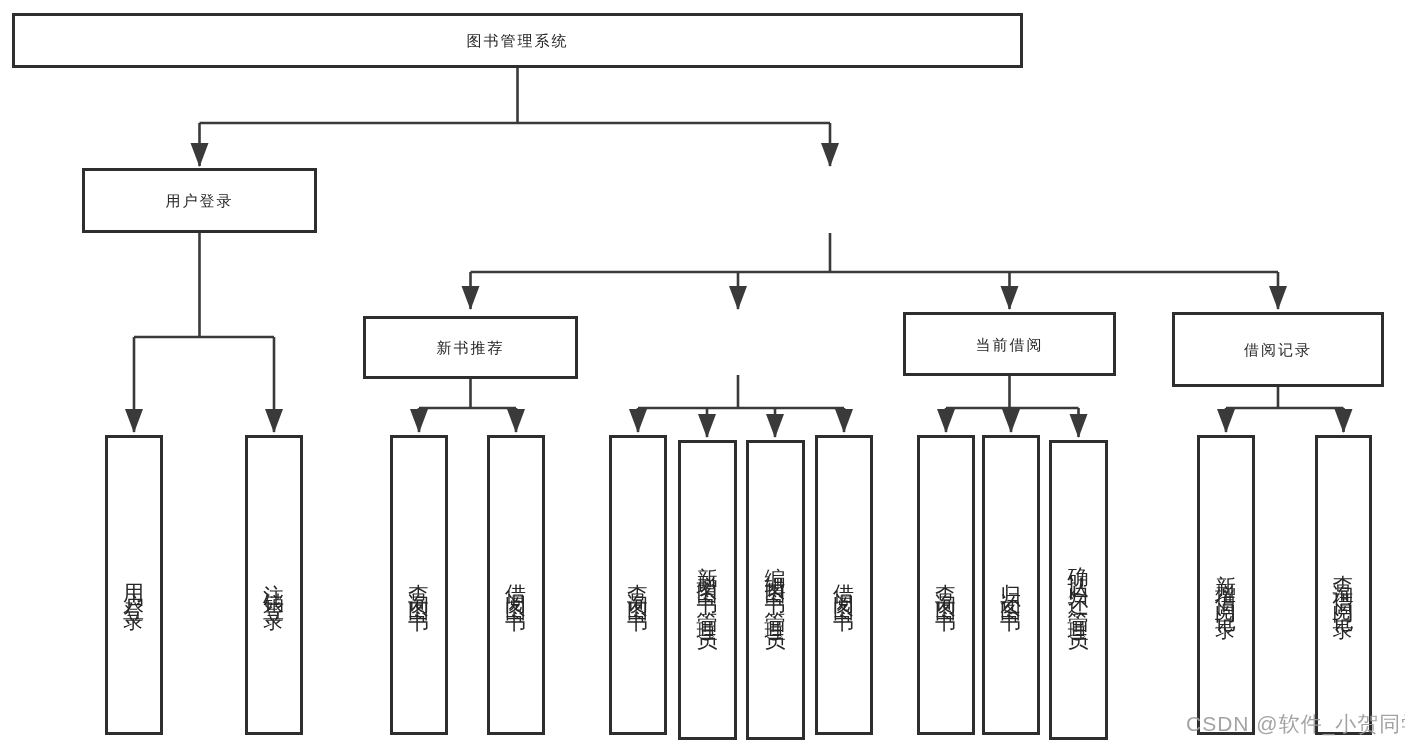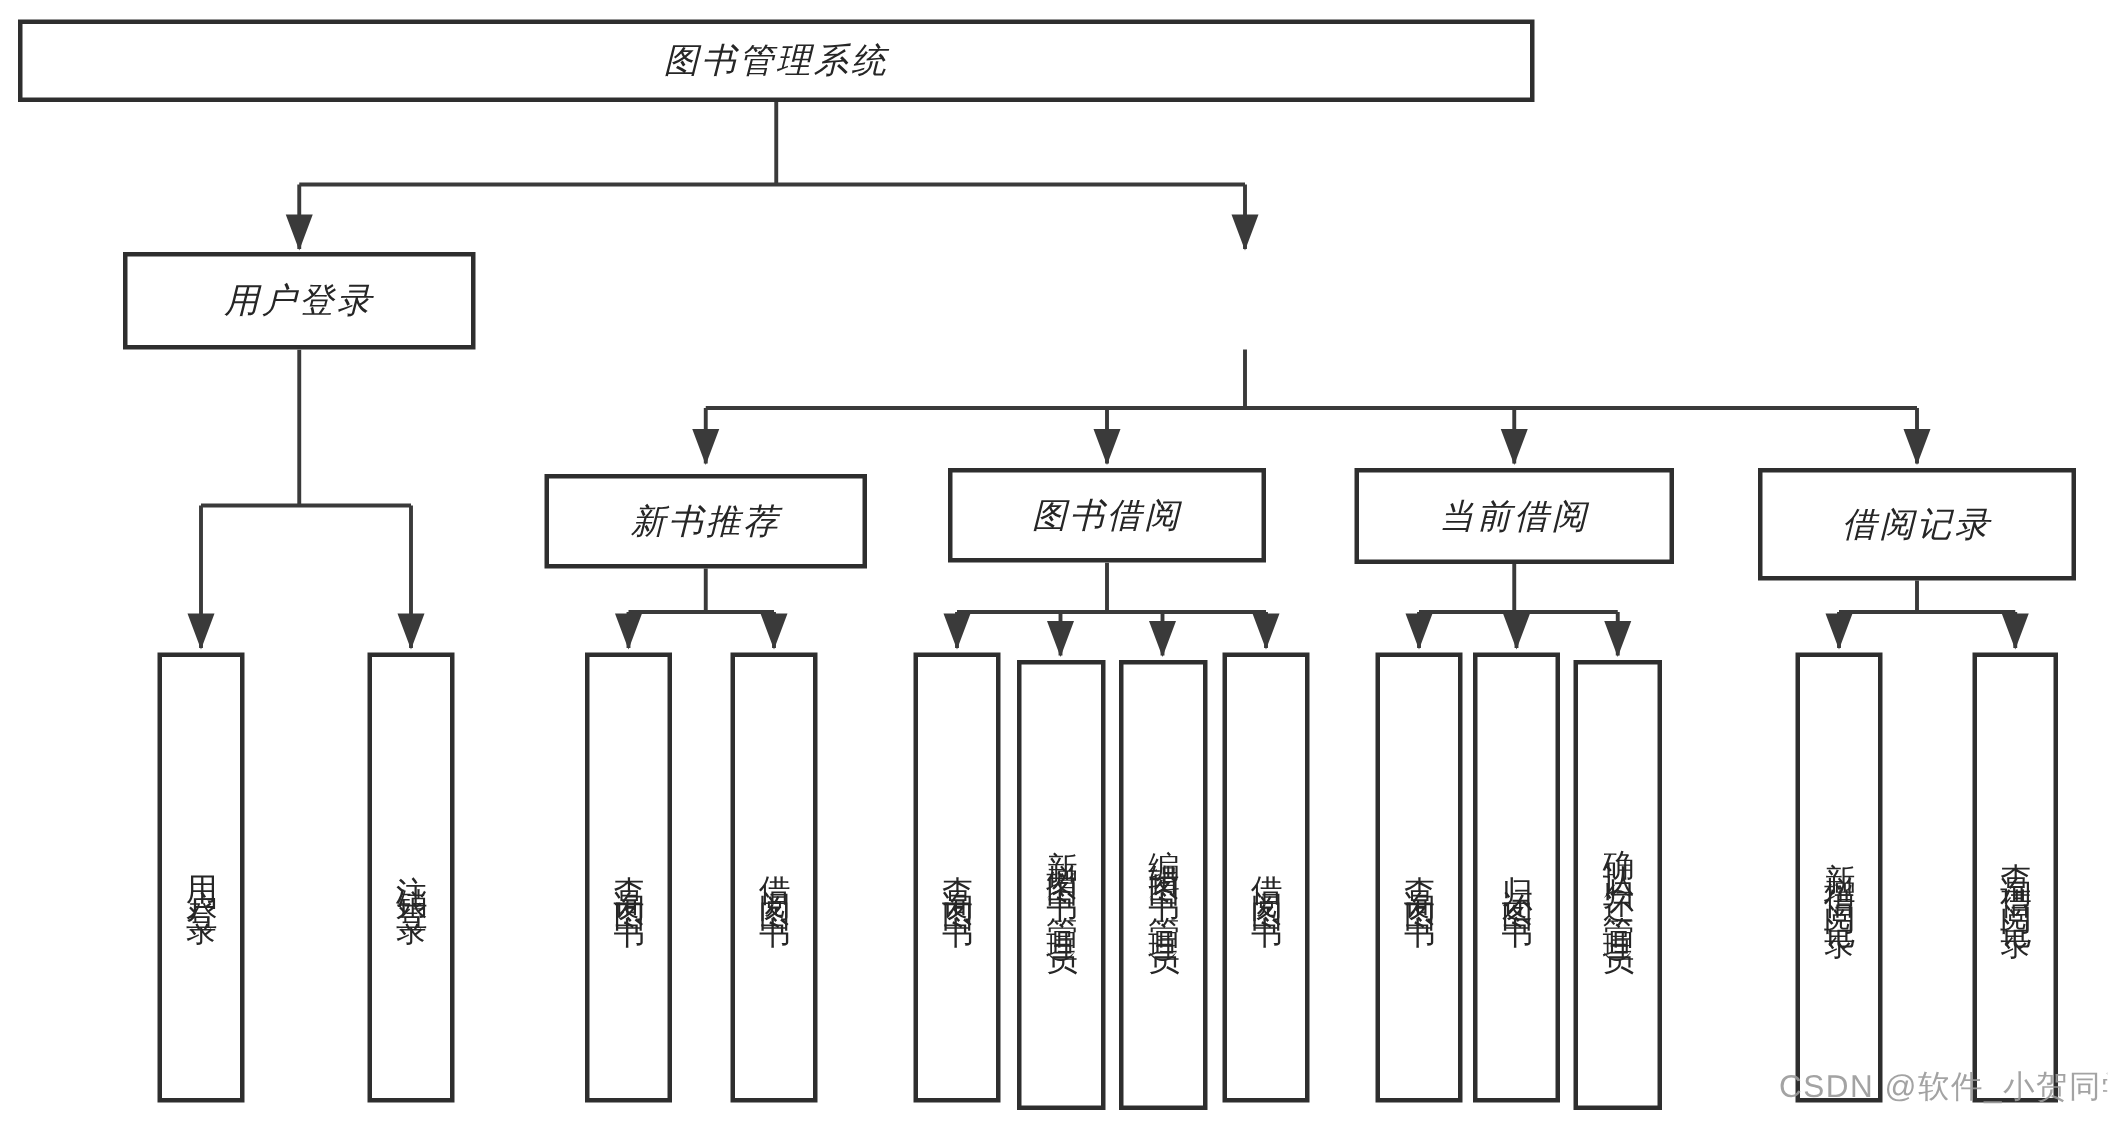--- a/index.html
+++ b/index.html
@@ -23,25 +23,24 @@
     box-sizing:border-box;
     border:3px solid var(--border);
     background:var(--fill);
     display:flex;
     align-items:center;
     justify-content:center;
     color:var(--text);
     z-index:2;
   }
   .box.h span{
-    font-size:23px;
+    font-size:15px;
     letter-spacing:2px;
     white-space:nowrap;
     line-height:1;
-    font-style:italic;
   }
   .box.v span{
     writing-mode:vertical-rl;
     text-orientation:mixed;
     font-size:21px;
     letter-spacing:9px;
     line-height:1;
     white-space:nowrap;
   }
   #watermark{
@@ -100,23 +99,20 @@
     <span>图书管理系统</span>
   </div>
 
   <div class="box h" style="left:82px;top:168px;width:235px;height:65px">
     <span>用户登录</span>
   </div>
 
   <div class="box h" style="left:363px;top:316px;width:215px;height:63px">
     <span>新书推荐</span>
   </div>
-  <div class="box h" style="left:632px;top:312px;width:212px;height:63px">
-    <span>图书借阅</span>
-  </div>
   <div class="box h" style="left:903px;top:312px;width:213px;height:64px">
     <span>当前借阅</span>
   </div>
   <div class="box h" style="left:1172px;top:312px;width:212px;height:75px">
     <span>借阅记录</span>
   </div>
 
   <div class="box v" style="left:105px;top:435px;width:58px;height:300px">
     <span>用户登录</span>
   </div>

